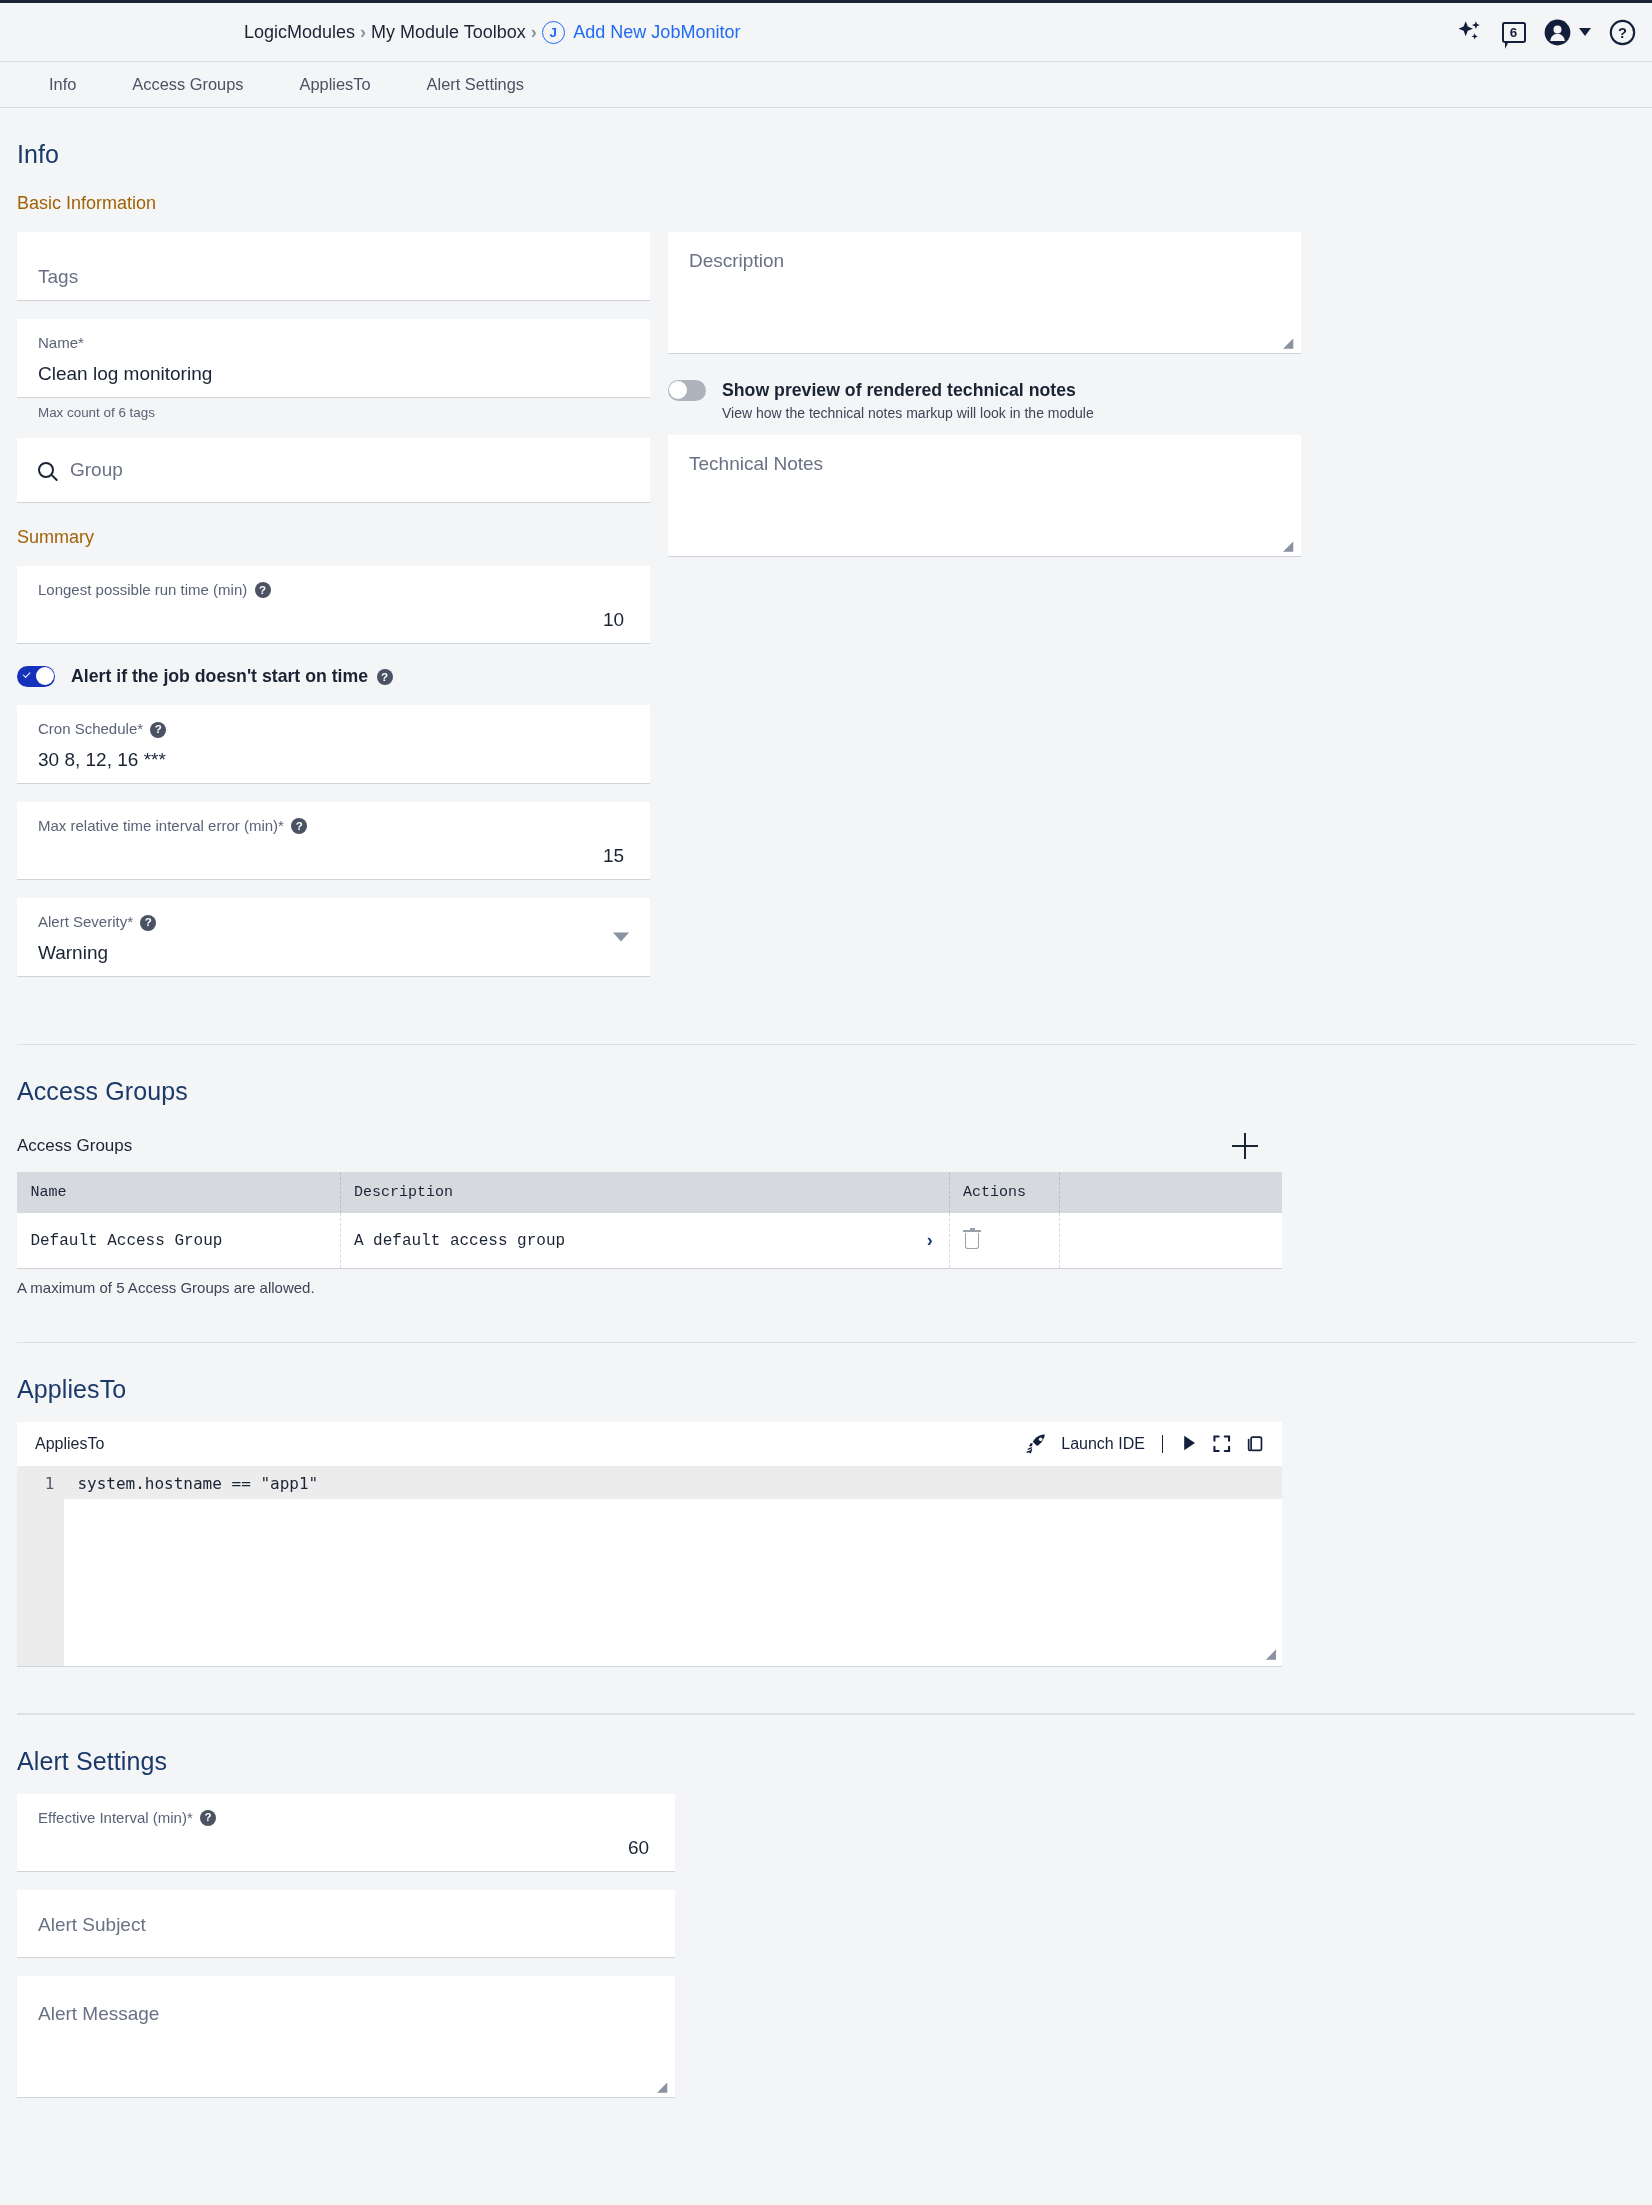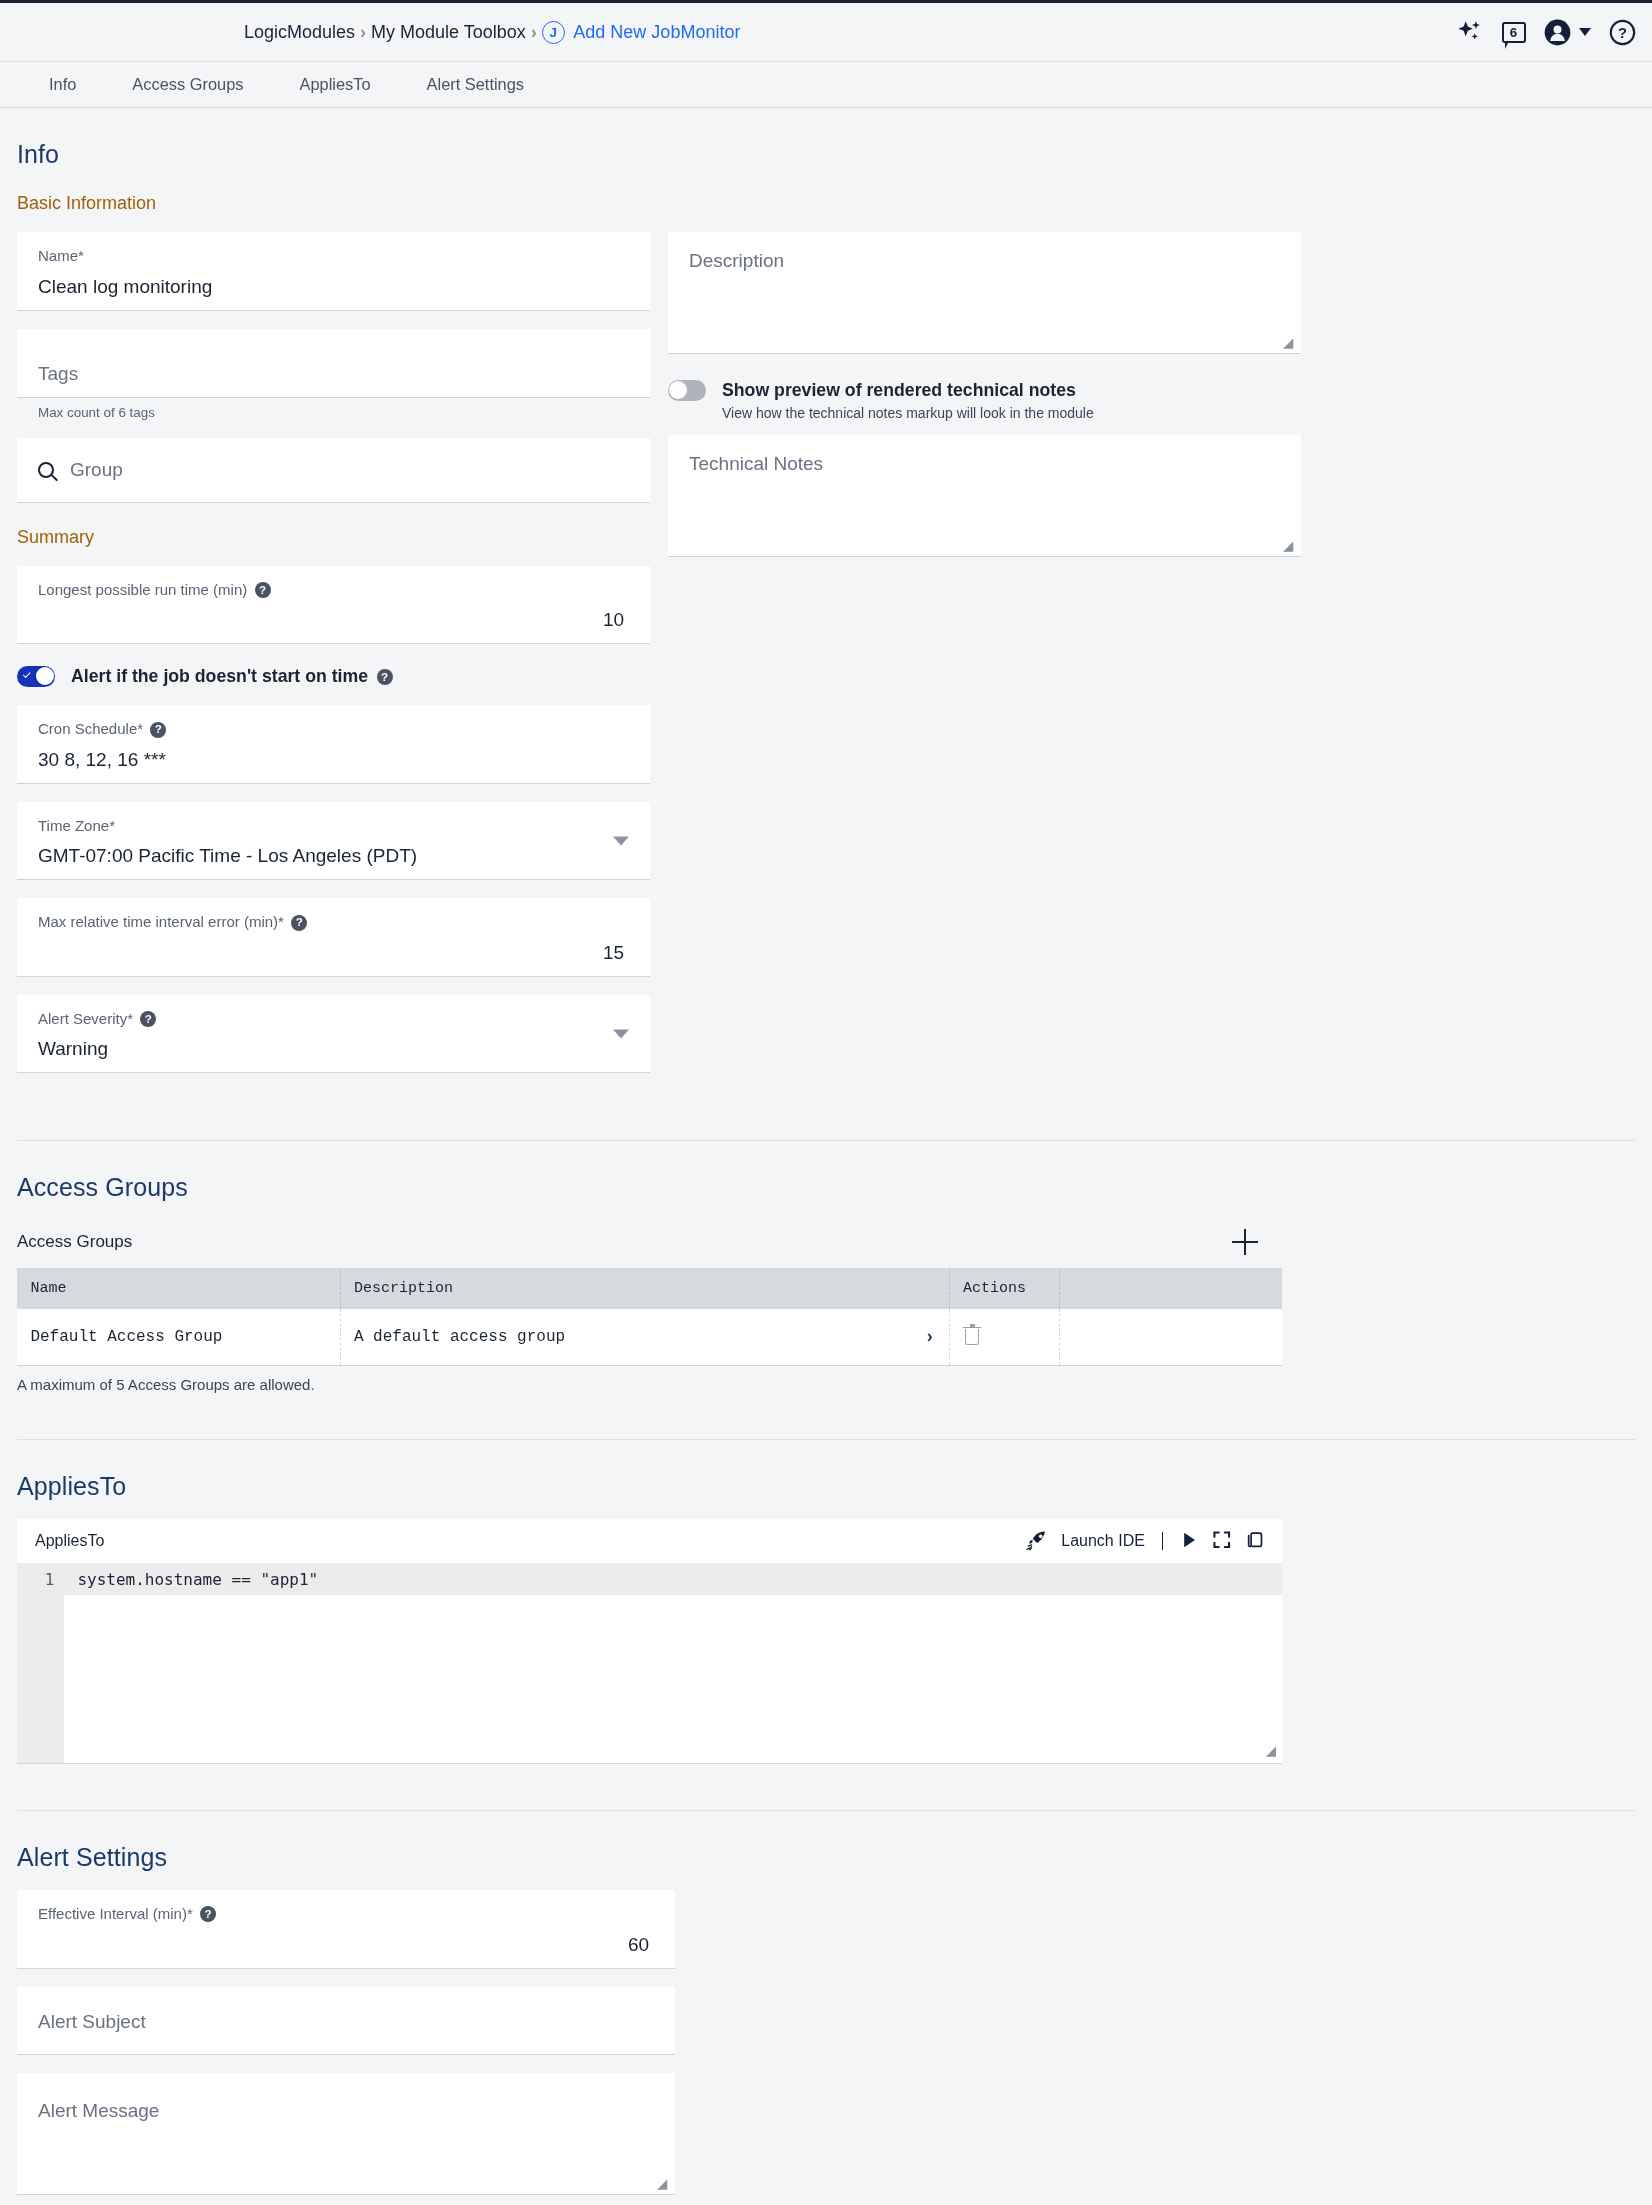--- a/index.html
+++ b/index.html
@@ -321,26 +321,26 @@
 
   <div class="content">
 
     <div class="sec-title">Info</div>
     <div class="subsec">Basic Information</div>
 
     <div class="row2">
       <div class="col-l">
 
         <div class="field">
+          <div class="fvalue fplaceholder" style="margin-top:18px;">Tags</div>
+        </div>
+
+        <div class="field">
           <div class="flabel">Name*</div>
           <div class="fvalue">Clean log monitoring</div>
-        </div>
-
-        <div class="field">
-          <div class="fvalue fplaceholder" style="margin-top:18px;">Tags</div>
         </div>
         <div class="helper">Max count of 6 tags</div>
 
         <div class="field search-field">
           <span class="mag"></span>
           <span class="fplaceholder">Group</span>
         </div>
 
         <div class="subsec">Summary</div>
 
@@ -364,25 +364,20 @@
         </div>
 
         <div class="field">
           <div class="flabel">
             <span>Cron Schedule*</span>
             <span class="help-dot">?</span>
           </div>
           <div class="fvalue">30 8, 12, 16 ***</div>
         </div>
 
-        <div class="field">
-          <div class="flabel">Time Zone*</div>
-          <div class="fvalue">GMT-07:00 Pacific Time - Los Angeles (PDT)</div>
-          <span class="sel-caret"></span>
-        </div>
 
         <div class="field">
           <div class="flabel">
             <span>Max relative time interval error (min)*</span>
             <span class="help-dot">?</span>
           </div>
           <div class="fvalue num">15</div>
         </div>
 
         <div class="field">

